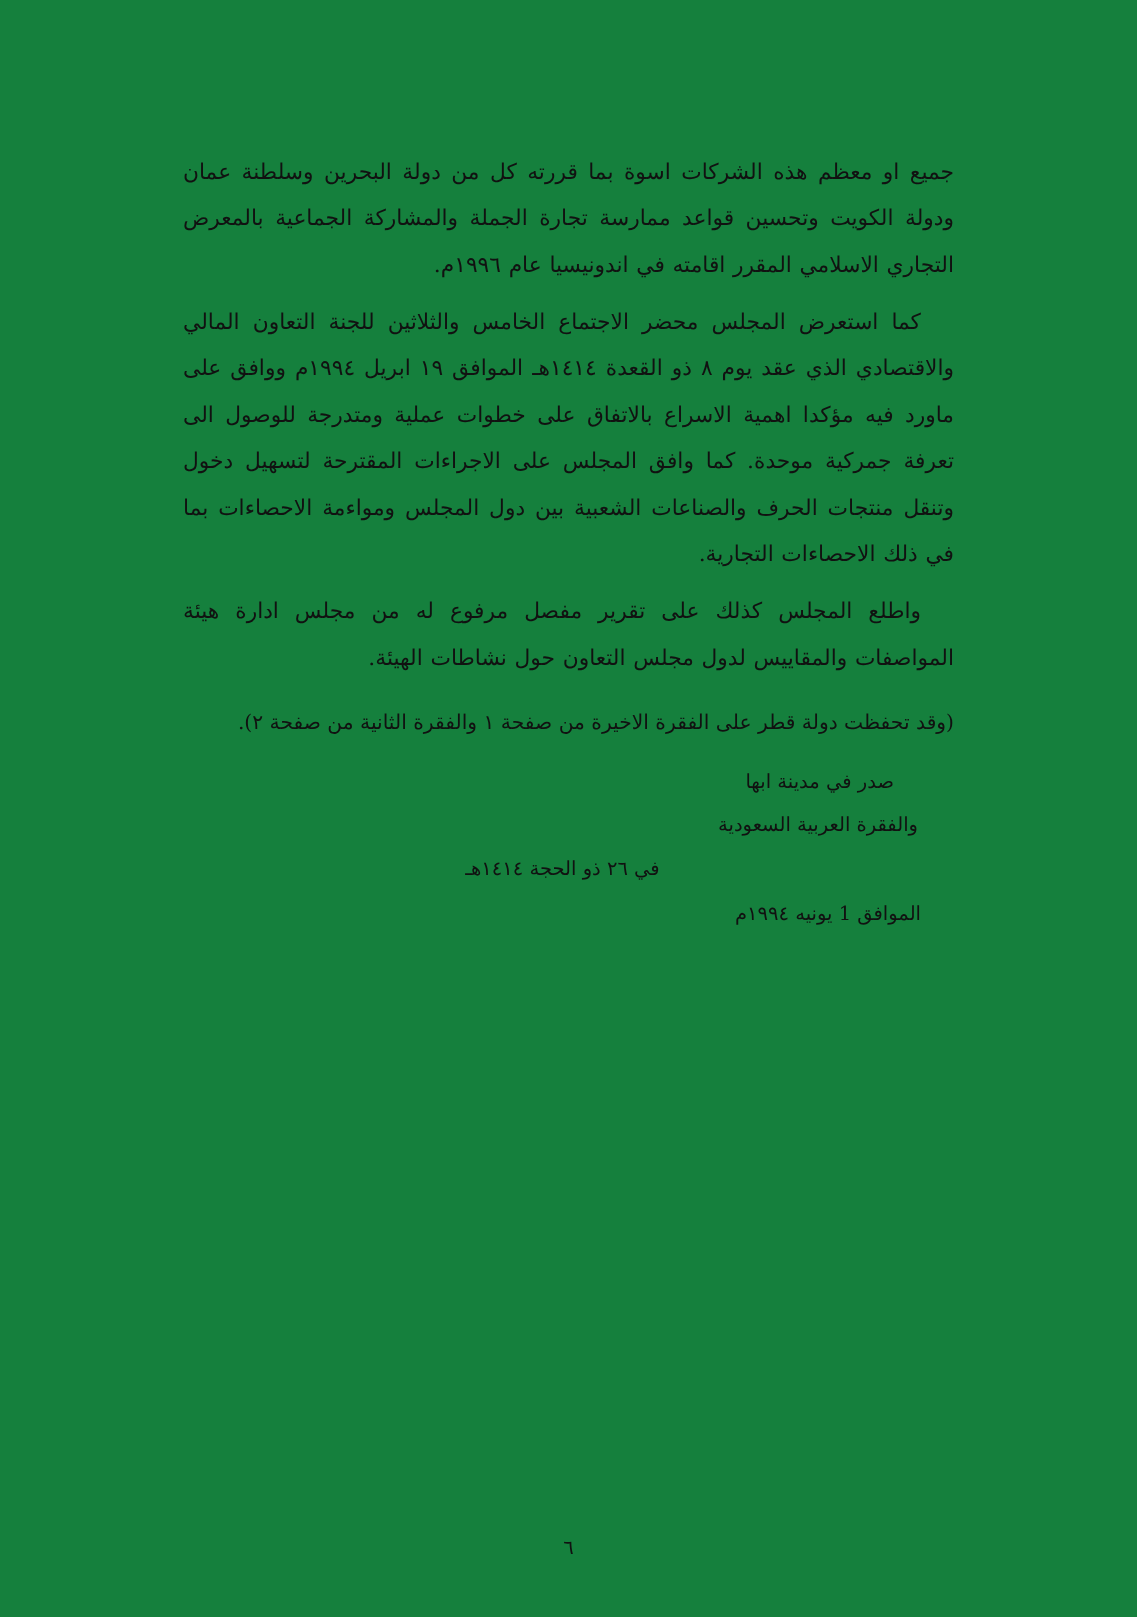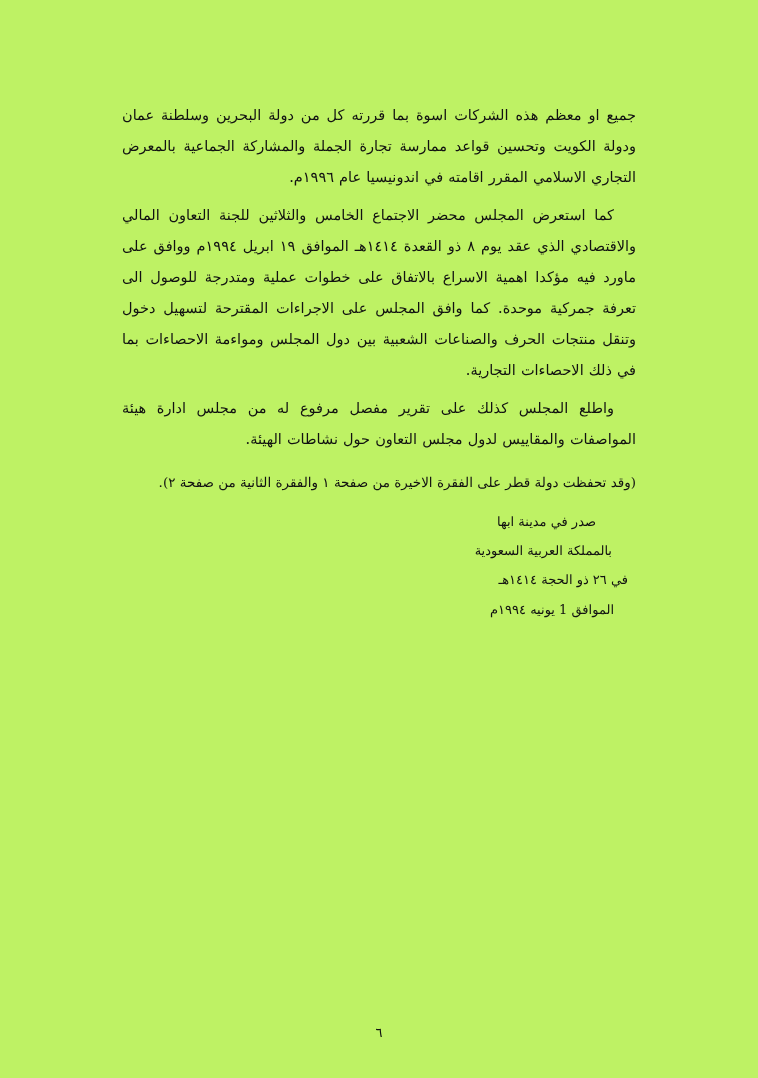--- a/index.html
+++ b/index.html
@@ -11,21 +11,21 @@
     width: 758px;
     height: 1078px;
     position: relative;
     font-family: "DejaVu Serif", "Liberation Serif", serif;
     color: #111111;
     overflow: hidden;
   }
   .page {
     position: absolute;
     inset: 0;
-    background: #bef264;
+    background: #15803d;
   }
   .content {
     position: absolute;
     top: 100px;
     right: 122px;
     left: 122px;
   }
   .para {
     font-size: 14.5px;
     line-height: 2.15;
@@ -56,21 +56,21 @@
     direction: rtl;
     text-align: right;
   }
   .signoff .line {
     font-size: 13px;
     line-height: 2.25;
     white-space: nowrap;
   }
   .sig-1 { padding-right: 40px; }
   .sig-2 { padding-right: 24px; }
-  .sig-3 { padding-right: 8px; }
+  .sig-3 { padding-right: 8px; text-align: center; }
   .sig-4 { padding-right: 22px; }
 
   .folio {
     position: absolute;
     bottom: 38px;
     left: 0;
     right: 0;
     text-align: center;
     font-size: 13px;
     color: #111111;
@@ -86,21 +86,21 @@
     <p class="para">جميع او معظم هذه الشركات اسوة بما قررته كل من دولة البحرين وسلطنة عمان ودولة الكويت وتحسين قواعد ممارسة تجارة الجملة والمشاركة الجماعية بالمعرض التجاري الاسلامي المقرر اقامته في اندونيسيا عام ١٩٩٦م.</p>
 
     <p class="para indent block2">كما استعرض المجلس محضر الاجتماع الخامس والثلاثين للجنة التعاون المالي والاقتصادي الذي عقد يوم ٨ ذو القعدة ١٤١٤هـ الموافق ١٩ ابريل ١٩٩٤م ووافق على ماورد فيه مؤكدا اهمية الاسراع بالاتفاق على خطوات عملية ومتدرجة للوصول الى تعرفة جمركية موحدة. كما وافق المجلس على الاجراءات المقترحة لتسهيل دخول وتنقل منتجات الحرف والصناعات الشعبية بين دول المجلس ومواءمة الاحصاءات بما في ذلك الاحصاءات التجارية.</p>
 
     <p class="para indent block3">واطلع المجلس كذلك على تقرير مفصل مرفوع له من مجلس ادارة هيئة المواصفات والمقاييس لدول مجلس التعاون حول نشاطات الهيئة.</p>
 
     <p class="note">(وقد تحفظت دولة قطر على الفقرة الاخيرة من صفحة ١ والفقرة الثانية من صفحة ٢).</p>
 
     <div class="signoff">
       <div class="line sig-1">صدر في مدينة ابها</div>
-      <div class="line sig-2">بالمملكة العربية السعودية</div>
+      <div class="line sig-2">والفقرة العربية السعودية</div>
       <div class="line sig-3">في ٢٦ ذو الحجة ١٤١٤هـ</div>
       <div class="line sig-4">الموافق 1 يونيه ١٩٩٤م</div>
     </div>
 
   </div>
 
   <div class="folio">٦</div>
 </div>
 
 </body></html>

